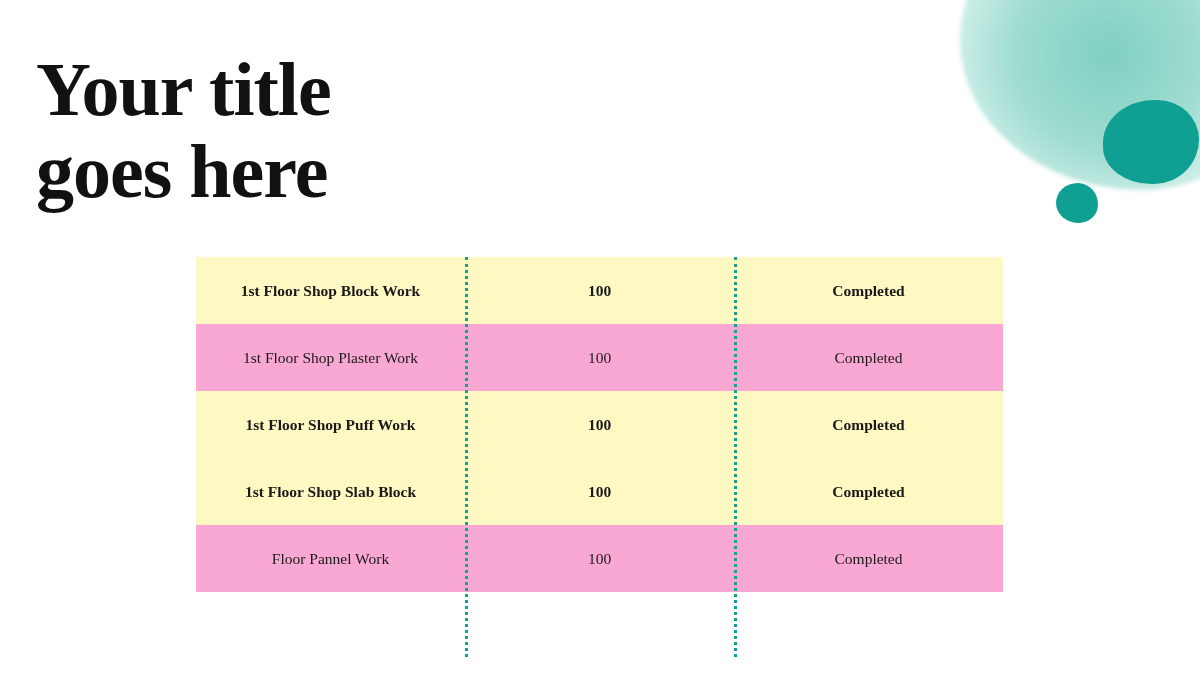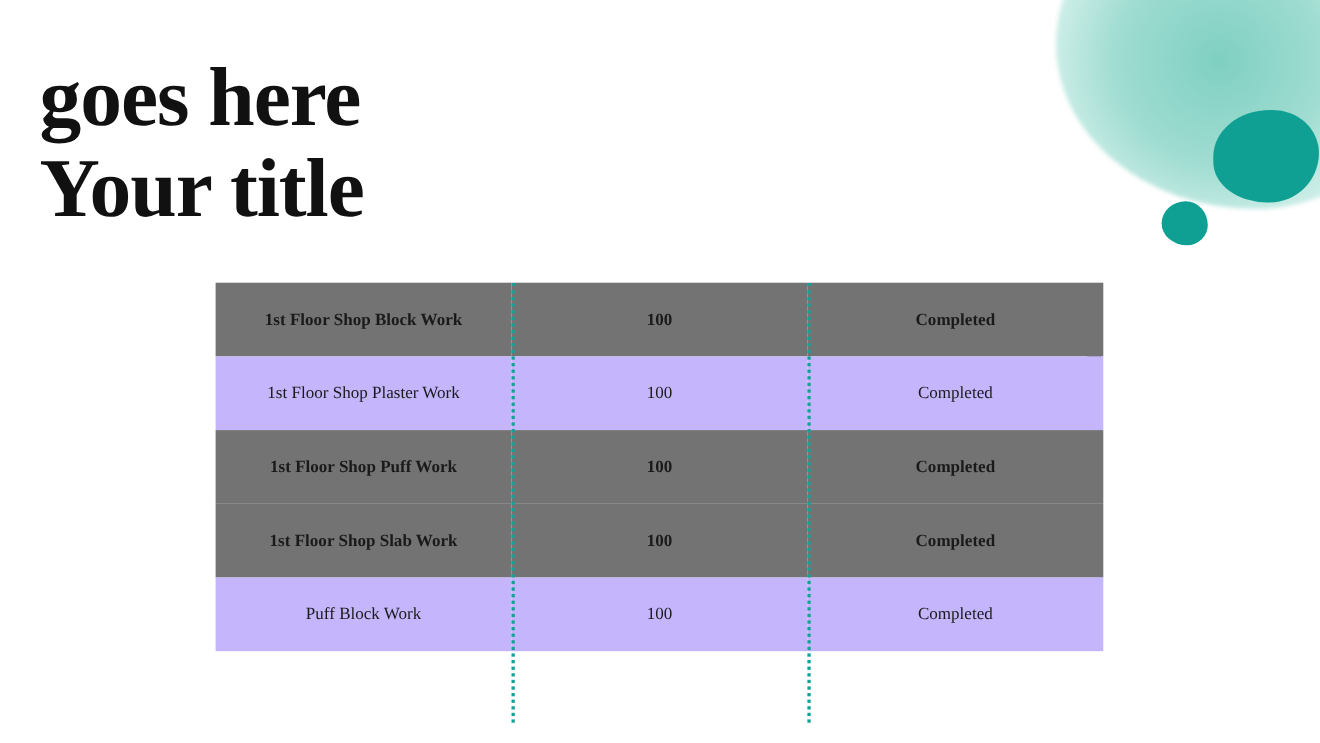--- a/index.html
+++ b/index.html
@@ -83,25 +83,25 @@
     color: #1a1a1a;
     font-size: 15.5px;
     padding: 4px 10px;
     box-sizing: border-box;
   }
   .col-task  { width: 269px; }
   .col-value { width: 269px; }
   .col-state { width: 269px; }
 
   .row-alt td {
-    background: #737373;
+    background: #fef9c3;
     font-weight: bold;
   }
   .row-plain td {
-    background: #c4b5fd;
+    background: #f9a8d4;
     font-weight: normal;
   }
 
   
   .sep {
     position: absolute;
     top: 0;
     width: 0;
     height: 400px;
     border-left: 3px dotted #13a394;
@@ -123,22 +123,22 @@
   .side-label-2 { left: 985px; top: 440px; }
 </style>
 </head>
 <body>
 
 <div class="deco-blob-soft"></div>
 <div class="deco-blob-large"></div>
 <div class="deco-blob-small"></div>
 
 <div class="title">
+  <span class="line">Your title</span>
   <span class="line">goes here</span>
-  <span class="line">Your title</span>
 </div>
 
 <div class="side-label side-label-1">12</div>
 <div class="side-label side-label-2">2024</div>
 
 <div class="table-wrap">
   <table class="data-table">
     <tbody>
       <tr class="row-alt">
         <td class="col-task">1st Floor Shop Block Work</td>
@@ -149,26 +149,26 @@
         <td class="col-task">1st Floor Shop Plaster Work</td>
         <td class="col-value">100</td>
         <td class="col-state">Completed</td>
       </tr>
       <tr class="row-alt">
         <td class="col-task">1st Floor Shop Puff Work</td>
         <td class="col-value">100</td>
         <td class="col-state">Completed</td>
       </tr>
       <tr class="row-alt">
-        <td class="col-task">1st Floor Shop Slab Work</td>
+        <td class="col-task">1st Floor Shop Slab Block</td>
         <td class="col-value">100</td>
         <td class="col-state">Completed</td>
       </tr>
       <tr class="row-plain">
-        <td class="col-task">Puff Block Work</td>
+        <td class="col-task">Floor Pannel Work</td>
         <td class="col-value">100</td>
         <td class="col-state">Completed</td>
       </tr>
     </tbody>
   </table>
   <div class="sep sep-1"></div>
   <div class="sep sep-2"></div>
 </div>
 
 </body></html>

